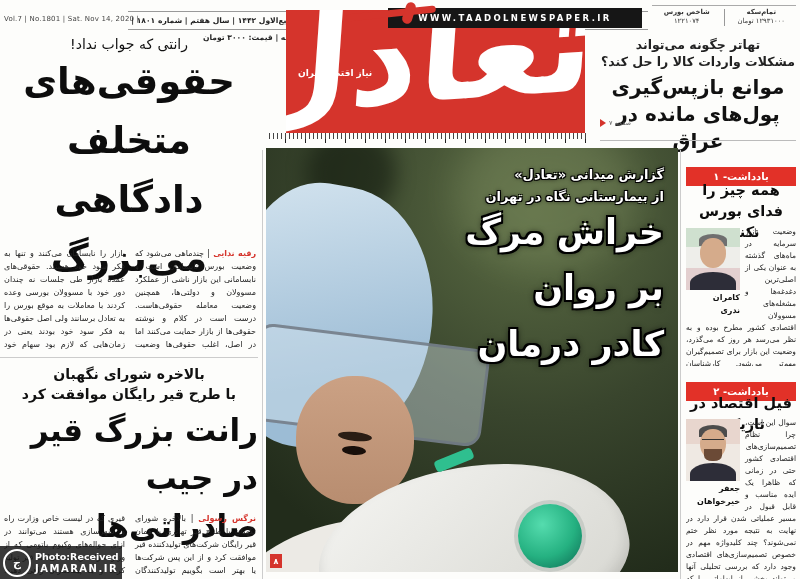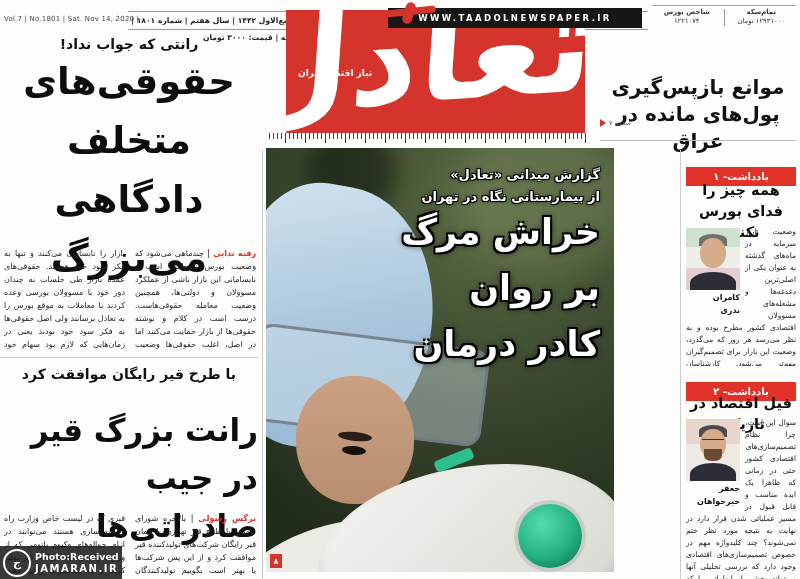--- a/index.html
+++ b/index.html
@@ -37,21 +37,21 @@
   .tr-kicker{left:600px;top:36px;width:196px;text-align:center;font-size:12.5px;font-weight:bold;
              line-height:17px;color:#222;}
   .tr-head{left:600px;top:74px;width:196px;text-align:center;font-size:20px;font-weight:800;
            line-height:27px;color:#111;}
   .pageref{left:600px;top:119px;width:60px;display:flex;align-items:center;gap:3px;direction:ltr;}
   .tri{width:0;height:0;border-top:4px solid transparent;border-bottom:4px solid transparent;
        border-left:6px solid #d5342c;}
   .pageref span{font-size:6.5px;color:#666;}
   .hdiv-r{left:600px;top:140px;width:196px;height:1px;background:#bbb;}
   
-  .l-kicker1{left:0;top:36px;width:258px;text-align:center;font-size:14px;font-weight:bold;color:#111;}
+  .l-kicker1{left:0;top:36px;width:258px;text-align:center;font-size:14px;font-weight:normal;color:#111;}
   .l-head1{left:0;top:52px;width:258px;text-align:center;font-size:37px;font-weight:800;
            line-height:59px;color:#0d0d0d;}
   .bodytext{font-size:8px;line-height:1.62;text-align:justify;color:#222;
             column-count:2;column-gap:10px;overflow:hidden;}
   .body1{left:4px;top:240px;width:252px;height:112px;}
   .byline{color:#d5342c;font-weight:bold;}
   .hdiv-l{left:0;top:357px;width:258px;height:1px;background:#ccc;}
   .l-kicker2{left:0;top:364px;width:258px;text-align:center;font-size:14px;font-weight:bold;
              line-height:20px;color:#111;}
   .l-head2{left:0;top:406px;width:258px;text-align:right;font-size:31px;font-weight:800;
@@ -59,21 +59,21 @@
   .body2{left:4px;top:505px;width:252px;height:74px;}
   
   .wm{left:0;top:546px;width:122px;height:33px;background:rgba(22,22,22,.85);z-index:8;
       display:flex;align-items:center;gap:4px;padding:0 3px;box-sizing:border-box;direction:ltr;}
   .wm-logo{width:24px;height:24px;border:2px solid #fff;border-radius:50%;flex:0 0 auto;
            display:flex;align-items:center;justify-content:center;color:#fff;font-size:11px;font-weight:bold;}
   .wm-txt{color:#fff;font-weight:bold;line-height:12px;}
   .wm-txt .t1{font-size:9.5px;display:block;}
   .wm-txt .t2{font-size:10px;display:block;letter-spacing:1.5px;}
   
-  .photo{left:266px;top:148px;width:348px;height:424px;overflow:hidden;
+  .photo{left:266px;top:148px;width:412px;height:424px;overflow:hidden;
          background:radial-gradient(circle at 65% 15%,#5c6d44,#39452d 45%,#222c1b 85%);}
   .ph{position:absolute;}
   .blob1{left:190px;top:-30px;width:180px;height:150px;background:#78875c;opacity:.45;
          border-radius:50%;filter:blur(18px);}
   .blob2{left:40px;top:-20px;width:90px;height:90px;background:#141c10;opacity:.6;
          border-radius:50%;filter:blur(10px);}
   .cap{left:-34px;top:38px;width:200px;height:265px;background:linear-gradient(160deg,#d4e4ef,#9cbcd5 70%);
        border-radius:42% 58% 55% 45%;transform:rotate(10deg);}
   .goggle{left:-14px;top:188px;width:228px;height:92px;background:rgba(215,228,238,.42);
           border:3px solid rgba(110,120,130,.85);border-radius:16px;transform:rotate(7deg);}
@@ -151,20 +151,24 @@
   </div>
   <div class="abs swash">
       <i class="a"></i>
       <i class="b"></i>
     </div>
   <div class="abs ruler">
     <div class="coarse"></div>
       <div class="fine"></div>
   </div>
 
+  <div class="abs tr-kicker">
+    <div>تهاتر چگونه می‌تواند</div>
+    <div>مشکلات واردات کالا را حل کند؟</div>
+  </div>
   <div class="abs tr-head">
     <div>موانع بازپس‌گیری</div>
     <div>پول‌های مانده در عراق</div>
   </div>
   <div class="abs pageref">
     <span class="tri"></span>
     <span>صفحه ۷</span>
   </div>
   <div class="abs hdiv-r"></div>
 
@@ -173,20 +177,21 @@
     <div>حقوقی‌های</div>
     <div>متخلف دادگاهی</div>
     <div>می‌بزرگ</div>
   </div>
   <p class="abs bodytext body1">
     <span class="byline">رقیه ندایی</span><span> | </span><span>چندماهی می‌شود که وضعیت بورس نابسامان است و نابسامانی این بازار ناشی از عملکرد مسوولان و دولتی‌ها، همچنین وضعیت معامله حقوقی‌هاست. درست است در کلام و نوشته حقوقی‌ها از بازار حمایت می‌کنند اما در اصل، اغلب حقوقی‌ها وضعیت بازار را نابسامان می‌کنند و تنها به فکر سود خود هستند. حقوقی‌های عمده بازار طی جلسات نه چندان دور خود با مسوولان بورسی وعده کردند با معاملات به موقع بورس را به تعادل برسانند ولی اصل حقوقی‌ها به فکر سود خود بودند یعنی در زمان‌هایی که لازم بود سهام خود خریداری می‌کردند و پس از آن فرقی نداشت بازار سهام سرخ‌پوش است و یا نه این دسته از حقوقی‌ها سهام خود را با بهترین قیمت در بورس به فروش رسانده و بدون توجه به وعده‌ها تنها سود کسب می‌کردند. اگر بخواهیم به گونه‌ای دیگر نگاه کنیم متوجه می‌شویم که حقوقی‌ها نیز درست عمل کرده‌اند و مانند بقیه به فکر کسب سود بودند اما یک سوال اینجا مطرح می‌شود مگر بازار سرمایه برای کسب سود یک عده به وجود آمده است؟ </span>
   </p>
   <div class="abs hdiv-l"></div>
 
   <div class="abs l-kicker2">
+    <div>بالاخره شورای نگهبان</div>
     <div>با طرح قیر رایگان موافقت کرد</div>
   </div>
   <div class="abs l-head2">
     <div>رانت بزرگ قیر</div>
     <div>در جیب صادراتی‌ها</div>
   </div>
   <p class="abs bodytext body2">
     <span class="byline">نرگس رسولی</span><span> | </span><span>بالاخره شورای نگهبان با طرح قیر تهاتری یا همان قیر رایگان شرکت‌های تولیدکننده قیر موافقت کرد و از این پس شرکت‌ها یا بهتر است بگوییم تولیدکنندگان قیری که در لیست خاص وزارت راه و شهرسازی هستند می‌توانند در ازای حواله‌های وکیوم باتومی که از وزارت راه دریافت می‌کنند قیر تولید کرده و به پیمانکاران راهی دهند. طبق آنچه شورای نگهبان تایید کرده بودجه و سودهای میلیاردی بادآورده را نصیب کسانی کرده که از رانت دریافت قیر رایگان برخوردار بودند چندنرخی شدن قیر پیامد ناگزیر طرح قیر رایگان است و چنین طرح‌هایی در کشوری همچون ایران که فساد ساختاری دارد دامن می‌زند</span>
   </p>
 

